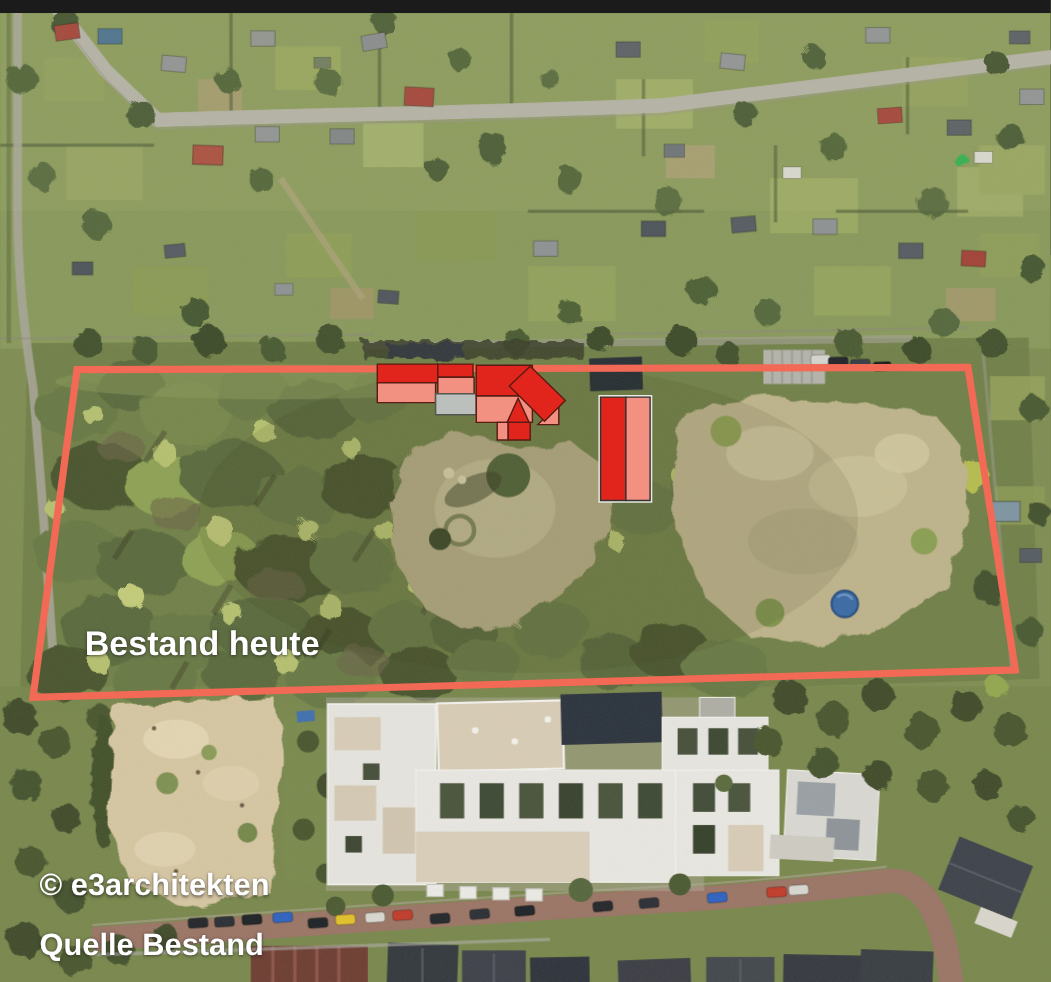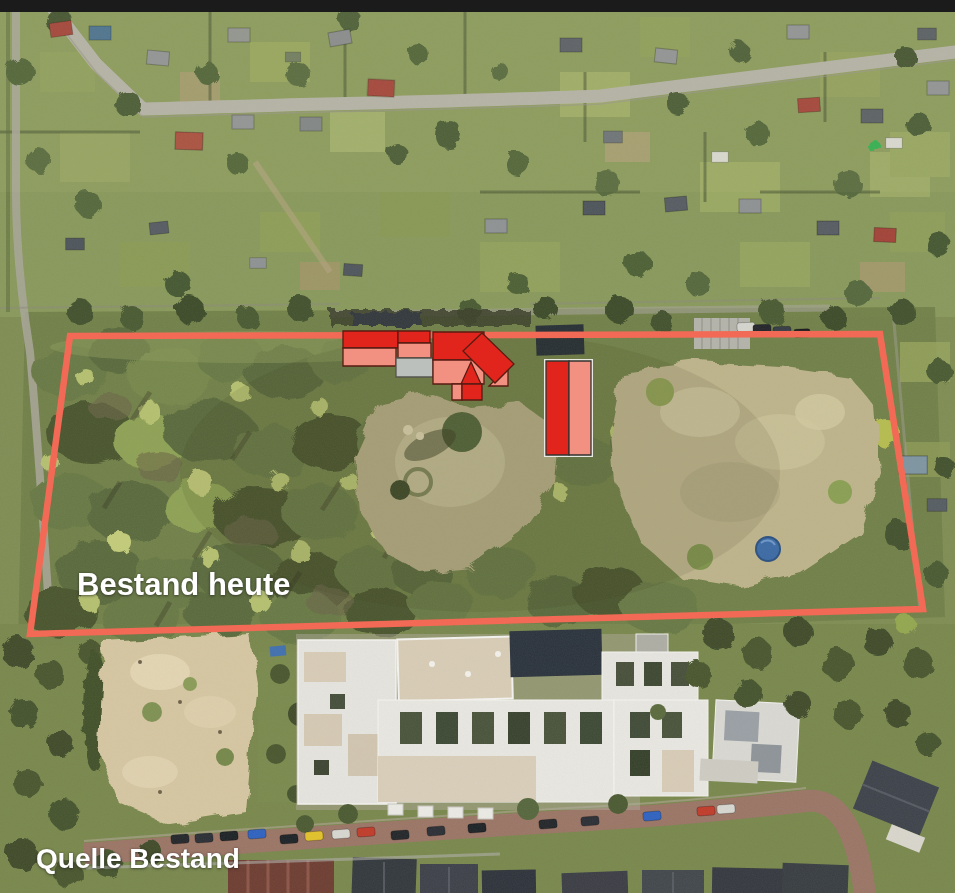--- a/index.html
+++ b/index.html
@@ -472,14 +472,15 @@
         <polygon points="462,372 482,372 482,388 462,388" fill="#e2251c" stroke="#5a1b12" stroke-width="1.3"></polygon>
         <polygon points="489,374 508,355 508,374" fill="#f29082" stroke="#5a1b12" stroke-width="1.3"></polygon>
         <polygon points="482,321 514,352 495,371 463,339" fill="#e2251c" stroke="#5a1b12" stroke-width="1.3"></polygon>
         <polygon points="544,347 593,347 593,445 544,445" fill="#e9e9e3" stroke="none"></polygon>
         <polygon points="546,349 569,349 569,443 546,443" fill="#e2251c" stroke="#33332f" stroke-width="1.3"></polygon>
         <polygon points="569,349 591,349 591,443 569,443" fill="#f29082" stroke="#33332f" stroke-width="1.3"></polygon>
       </g>
 </svg>
 
 <div class="label site-label">Bestand heute</div>
+<div class="label credit copyright">© e3architekten</div>
 <div class="label credit source">Quelle Bestand</div>
 </div>
 
 </body></html>

